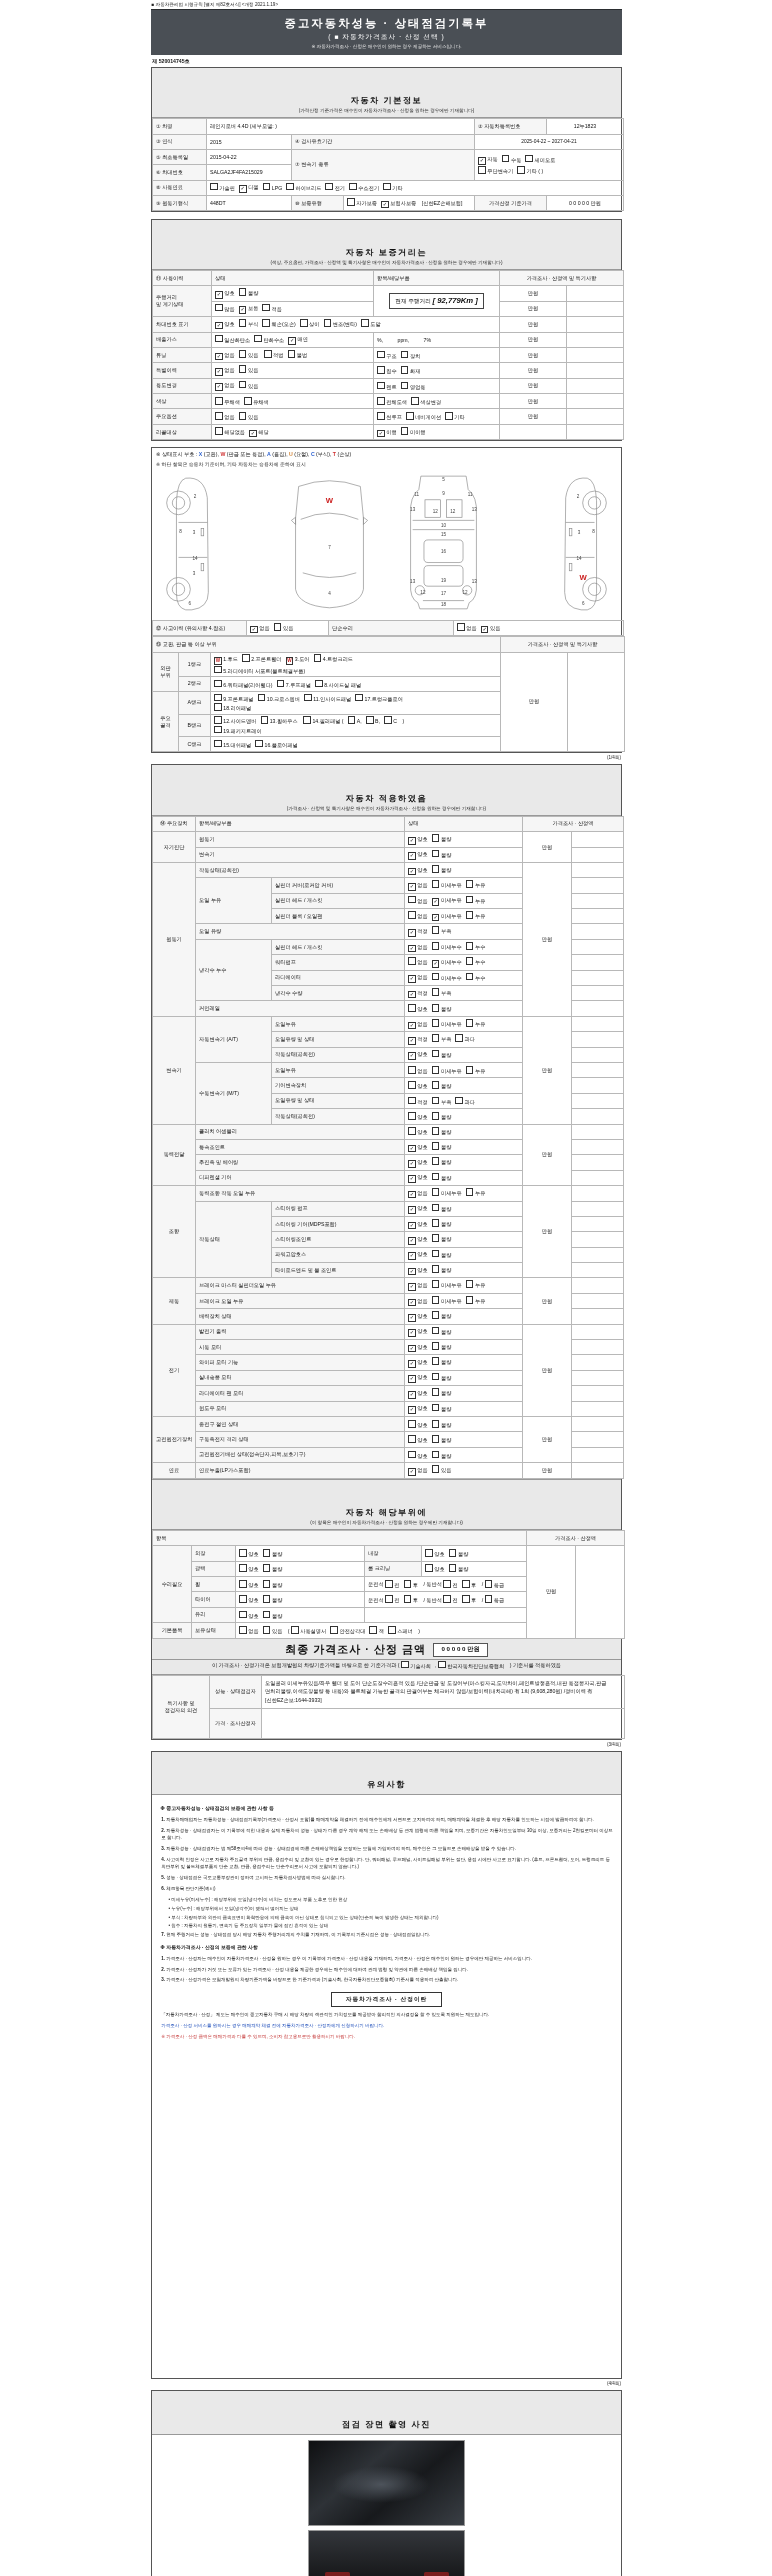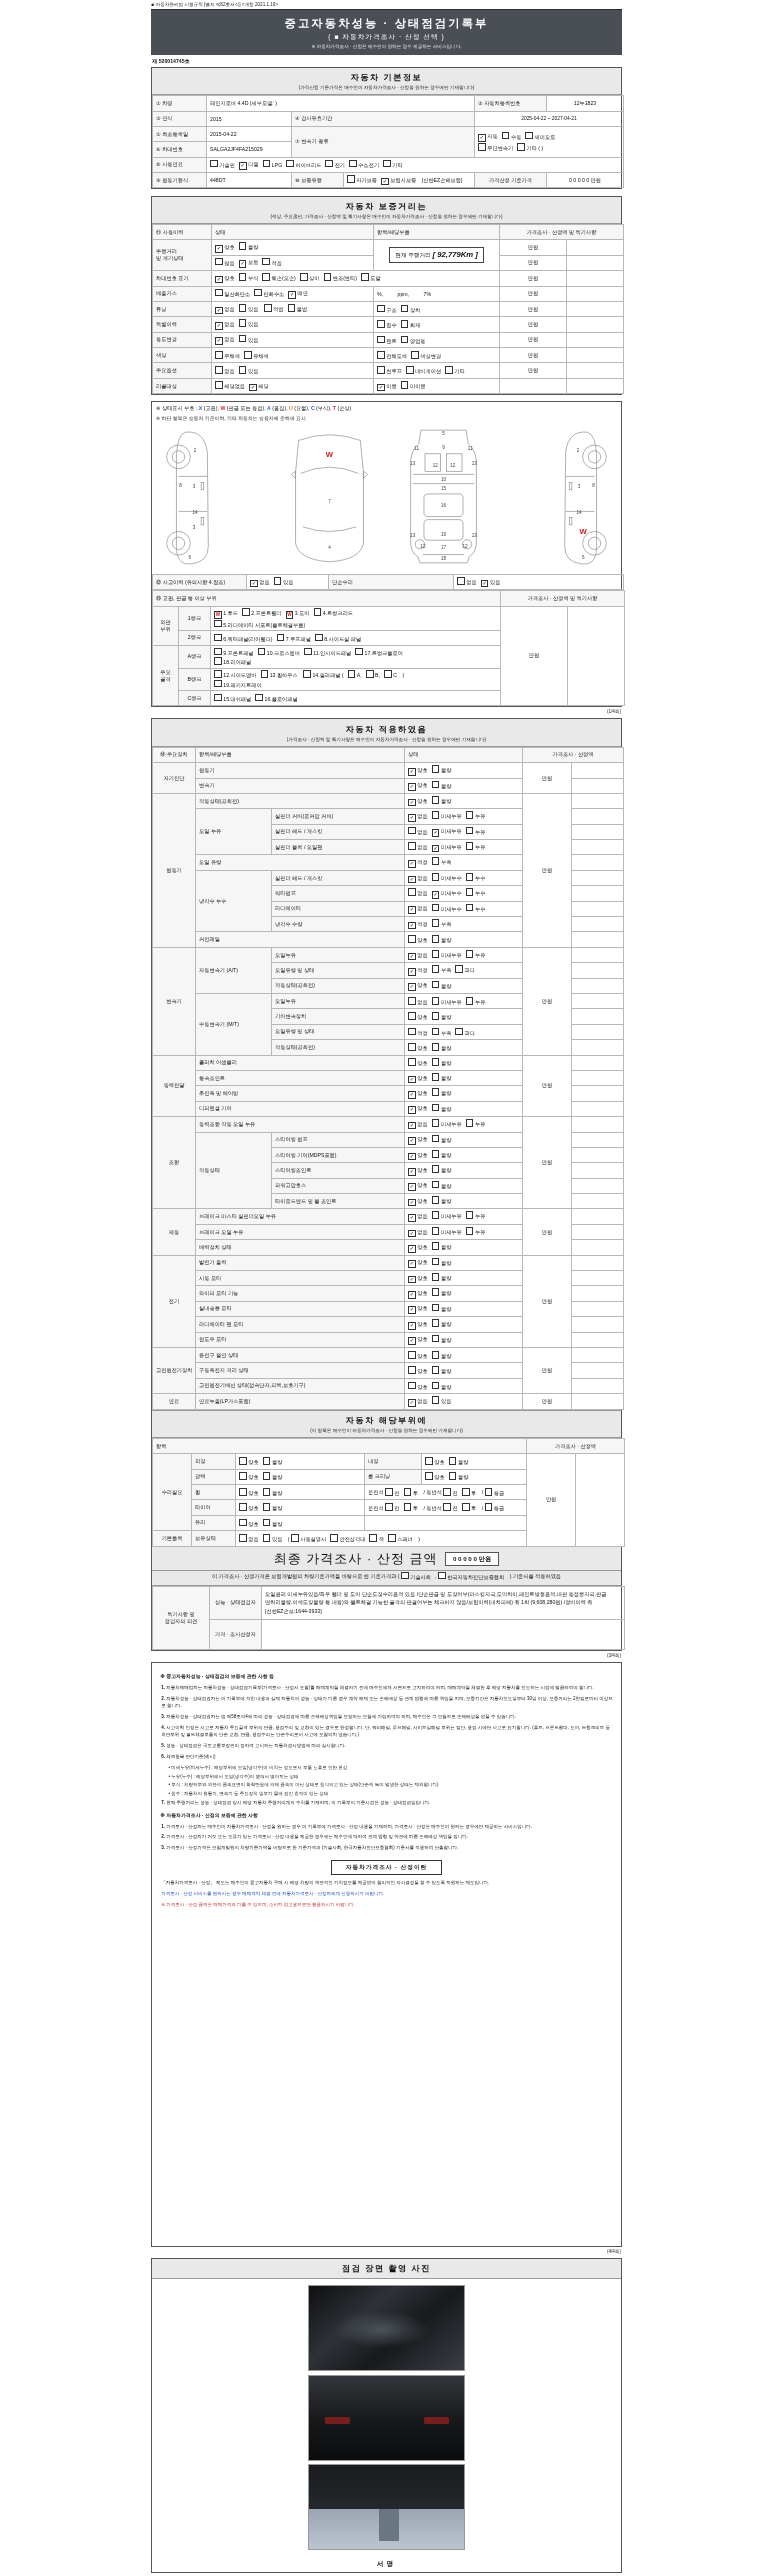--- a/index.html
+++ b/index.html
@@ -6,41 +6,41 @@
   body{width:773px;height:2576px;overflow:hidden;font-family:"Liberation Sans","DejaVu Sans",sans-serif;color:#111;}
   .page{position:absolute;left:151px;top:2.1px;width:471px;}
   .formref{font-size:4.6px;color:#222;margin:0 0 1.5px 0.5px;}
   .band{background:#4a4f55;border-top:1.5px solid #2a2d30;color:#fff;text-align:center;padding:6.2px 0 5.2px;}
   .band .t{font-size:11.3px;font-weight:bold;letter-spacing:2.1px;}
   .band .s{font-size:6.7px;margin-top:2.6px;letter-spacing:1px;}
   .band .n{font-size:4.6px;margin-top:2.1px;color:#e8e8e8;}
   .docno{font-size:5.2px;font-weight:bold;margin:3.1px 0 2.1px 1px;}
   .sec{border:1px solid #555;margin-bottom:6.2px;background:#fff;}
   .sec-hd{background:#e9e9e9;text-align:center;padding:4.1px 3.1px;border-bottom:0.5px solid #999;}
-  .sec-hd .t{font-size:8.2px;font-weight:bold;letter-spacing:1.5px;}
+  .sec-hd .t{font-size:8.2px;font-weight:bold;letter-spacing:1.5px;margin-top:23px;}
   .sec-hd .n{font-size:4.6px;margin-top:2.1px;color:#222;}
   table.frm{width:100%;border-collapse:collapse;table-layout:fixed;}
   .frm td{border:0.5px solid #b8b8b8;font-size:5.2px;padding:1px 3.1px;height:12.4px;vertical-align:middle;word-break:keep-all;}
   .frm .lbl{background:#f6f6f6;}
   .ctr{text-align:center;}
   .pr{text-align:center;background:#fff;}
   .sp{background:#fff;}
   .cb{display:inline-block;margin:0.5px 4.1px 0.5px 0;white-space:nowrap;}
   .bx{display:inline-block;width:5.7px;height:5.7px;border:0.8px solid #333;background:#fff;vertical-align:-1px;margin-right:1.5px;text-align:center;line-height:5.7px;font-size:5.2px;font-weight:bold;color:#111;}
   .wbx{color:#c62222;font-size:4.6px;}
   .ctl{font-size:5.2px;}
   .tseg{font-size:5.2px;}
   .mbox{display:inline-block;border:0.5px solid #444;padding:2.1px 5.2px;font-size:5.7px;background:#fff;}
   .mval{font-size:7.7px;font-weight:bold;font-style:italic;}
   .legend{font-size:4.9px;padding:2.6px 4.1px 0;}
   .diagrams{display:flex;justify-content:space-around;align-items:flex-start;padding:4.1px 5.2px 5.2px;}
   .diagrams svg{display:block;}
   .marker{font-size:4.6px;text-align:right;margin:-4.1px 1px 4.1px 0;color:#222;}
   .pricebar{display:flex;align-items:center;justify-content:center;background:#e9e9e9;border-bottom:0.5px solid #999;padding:3.6px 2.1px 2.1px;gap:7.2px;flex-wrap:wrap;}
-  .pricebar .t{font-size:13px;font-weight:normal;letter-spacing:1px;}
+  .pricebar .t{font-size:11px;font-weight:bold;letter-spacing:1px;}
   .pricebar .v{font-size:6.2px;font-weight:bold;border:0.5px solid #555;background:#fff;padding:1.5px 7.2px;}
   .pricenote{background:#e9e9e9;text-align:center;font-size:4.4px;padding:0 2.1px 3.6px;border-bottom:0.5px solid #999;}
   .opinion-txt{font-size:4.9px;line-height:1.6;}
   .notice-body{padding:5.2px 8.2px 7.2px;min-height:571px;font-size:4.5px;line-height:1.62;}
   .notice-body .shead{font-weight:bold;font-size:4.9px;margin:5.2px 0 3.1px;}
   .notice-body .itm{margin:0 0 3.6px 1px;}
   .notice-body .sub{margin:0 0 1.5px 8.2px;color:#222;}
   .nbox{border:0.8px solid #333;display:inline-block;padding:2.1px 13.4px;font-weight:bold;font-size:5.7px;letter-spacing:1px;}
   .nboxwrap{text-align:center;margin:8.2px 0 4.1px;}
   .photo{width:155px;height:84px;margin:3.6px auto;border:0.5px solid #999;position:relative;overflow:hidden;}
@@ -694,20 +694,23 @@
               <td class="lbl ctr">가격 · 조사산정자</td>
               <td class="opinion-txt"></td>
             </tr>
           </tbody>
         </table>
       </div>
   </div>
   <div class="marker">(3/4쪽)</div>
 
   <div class="sec">
+    <div class="sec-hd">
+      <div class="t">유의사항</div>
+    </div>
     <div class="notice-body" id="notice-slot">
         <div class="shead">※ 중고자동차성능 · 상태점검의 보증에 관한 사항 등</div>
         <div class="itm"><b>1.</b> 자동차매매업자는 자동차성능 · 상태점검기록부(가격조사 · 산정서 포함)를 매매계약을 체결하기 전에 매수인에게 서면으로 고지하여야 하며, 매매계약을 체결한 후 해당 자동차를 인도하는 시점에 발급하여야 합니다.</div>
         <div class="itm"><b>2.</b> 자동차성능 · 상태점검자는 이 기록부에 적힌 내용과 실제 자동차의 성능 · 상태가 다른 경우 계약 해제 또는 손해배상 등 관계 법령에 따른 책임을 지며, 보증기간은 자동차인도일부터 30일 이상, 보증거리는 2천킬로미터 이상으로 합니다.</div>
         <div class="itm"><b>3.</b> 자동차성능 · 상태점검자는 법 제58조의4에 따라 성능 · 상태점검에 따른 손해배상책임을 보장하는 보험에 가입하여야 하며, 매수인은 그 보험으로 손해배상을 받을 수 있습니다.</div>
         <div class="itm"><b>4.</b> 사고이력 인정은 사고로 자동차 주요골격 부위의 판금, 용접수리 및 교환이 있는 경우로 한정합니다. 단, 쿼터패널, 루프패널, 사이드실패널 부위는 절단, 용접 시에만 사고로 표기합니다. (후드, 프론트휀더, 도어, 트렁크리드 등 외판부위 및 볼트체결부품의 단순 교환, 판금, 용접수리는 단순수리로서 사고에 포함되지 않습니다.)</div>
         <div class="itm"><b>5.</b> 성능 · 상태점검은 국토교통부장관이 정하여 고시하는 자동차검사방법에 따라 실시합니다.</div>
         <div class="itm"><b>6.</b> 체크항목 판단기준(예시)</div>
         <div class="sub">• 미세누유(미세누수) : 해당부위에 오일(냉각수)이 비치는 정도로서 부품 노후로 인한 현상</div>
         <div class="sub">• 누유(누수) : 해당부위에서 오일(냉각수)이 맺혀서 떨어지는 상태</div>

